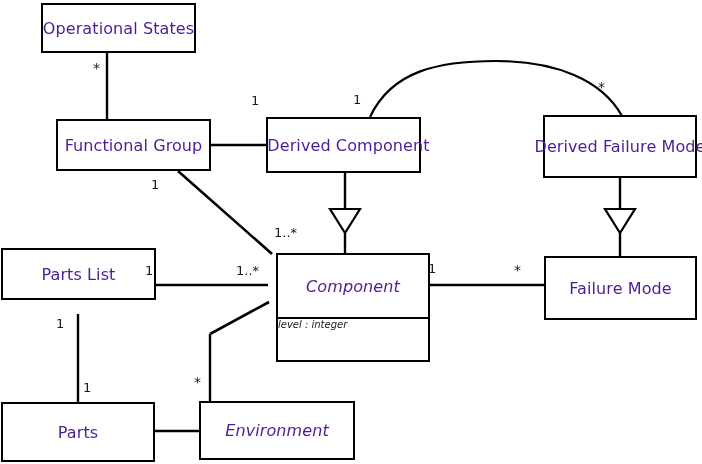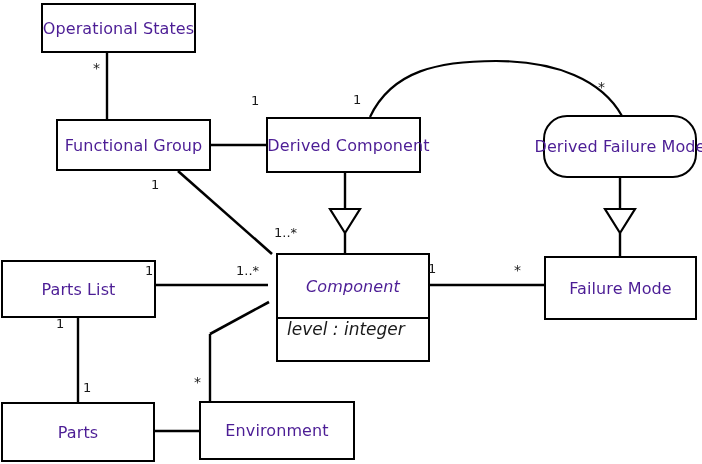--- a/index.html
+++ b/index.html
@@ -42,22 +42,21 @@
     color: #4c1d95;
     letter-spacing: 0.1px;
     white-space: nowrap;
     text-align: center;
   }
   .uml-attr-compartment {
     border-top: 2px solid #000000;
     display: flex;
     align-items: center;
     justify-content: flex-start;
-    padding-left: 9px;
-    font-size: 17px;
+    font-size: 10px;
     color: #1a1a1a;
     white-space: nowrap;
   }
   .multiplicity {
     position: absolute;
     font-size: 13px;
     color: #1a1a1a;
     line-height: 1;
     white-space: nowrap;
     z-index: 5;
@@ -106,42 +105,42 @@
   </div>
 
   <div class="uml-class" style="left:37px; top:119px; width:155px; height:52px;margin-left:19px;">
     <div class="uml-name-compartment">Functional Group</div>
   </div>
 
   <div class="uml-class" style="left:266px; top:117px; width:155px; height:56px;padding-left:10px;">
     <div class="uml-name-compartment">Derived Component</div>
   </div>
 
-  <div class="uml-class" style="left:543px; top:115px; width:154px; height:63px;border-radius:24px;">
+  <div class="uml-class" style="left:543px; top:115px; width:154px; height:63px;">
     <div class="uml-name-compartment">Derived Failure Mode</div>
   </div>
 
-  <div class="uml-class" style="left:1px; top:260px; width:155px; height:58px;">
+  <div class="uml-class" style="left:1px; top:248px; width:155px; height:52px;">
     <div class="uml-name-compartment">Parts List</div>
   </div>
 
   <div class="uml-class" style="left:276px; top:253px; width:154px; height:109px;font-style:italic;">
     <div class="uml-name-compartment" style="flex:0 0 62px;">Component</div>
     <div class="uml-attr-compartment">level : integer</div>
   </div>
 
   <div class="uml-class" style="left:544px; top:256px; width:153px; height:64px;">
     <div class="uml-name-compartment">Failure Mode</div>
   </div>
 
   <div class="uml-class" style="left:1px; top:402px; width:154px; height:60px;">
     <div class="uml-name-compartment">Parts</div>
   </div>
 
-  <div class="uml-class" style="left:199px; top:401px; width:156px; height:59px;">
+  <div class="uml-class" style="left:199px; top:401px; width:156px; height:59px;font-style:italic;">
     <div class="uml-name-compartment">Environment</div>
   </div>
 
   <span class="multiplicity star" style="left:93px; top:61px;">*</span>
 
   <span class="multiplicity" style="left:251px; top:94px;">1</span>
 
   <span class="multiplicity" style="left:353px; top:93px;">1</span>
 
   <span class="multiplicity star" style="left:598px; top:80px;">*</span>

